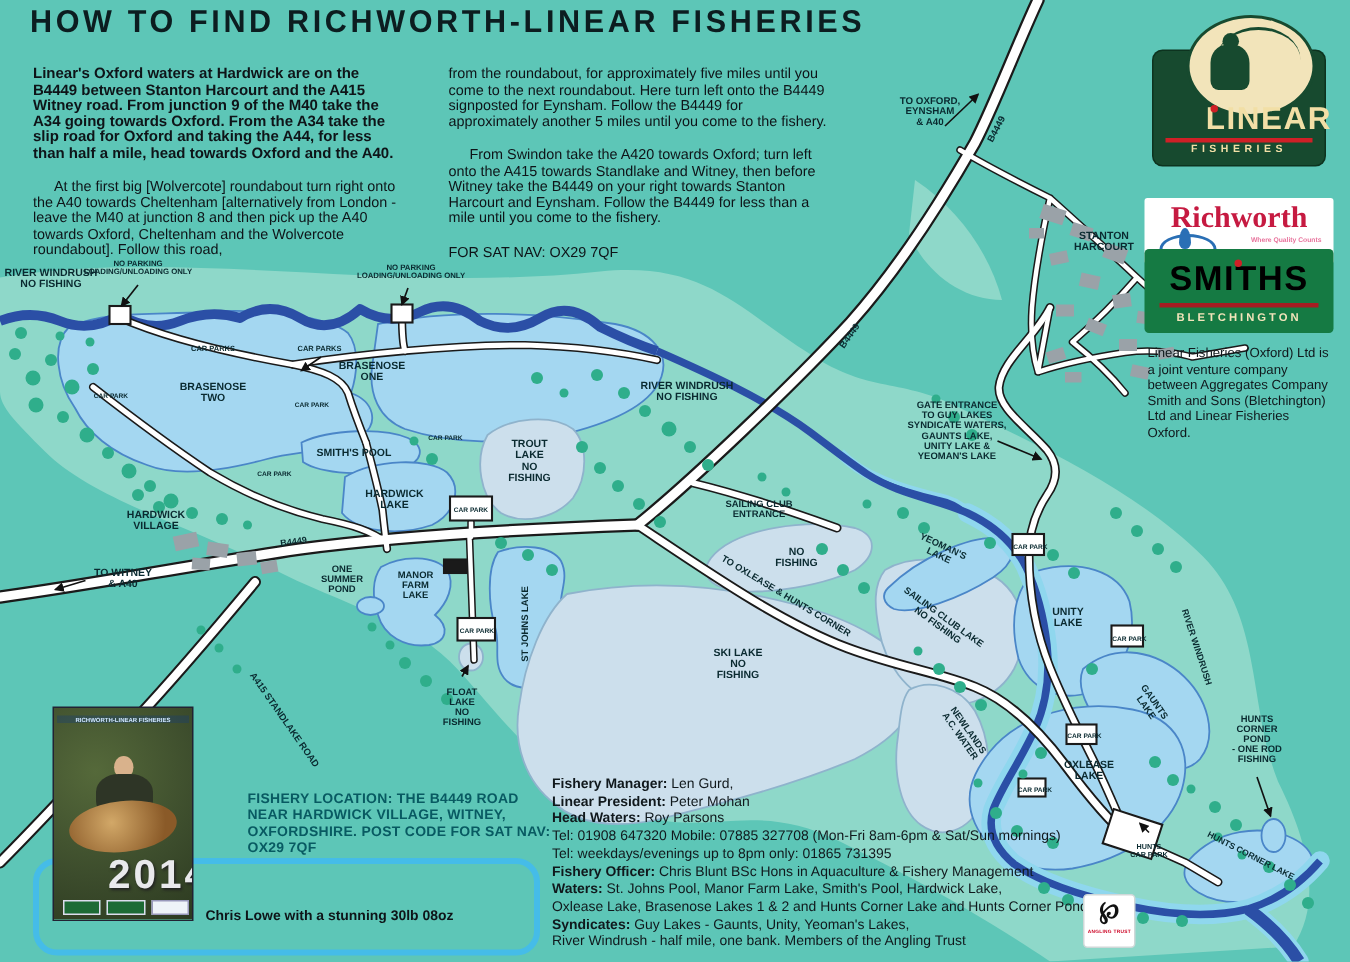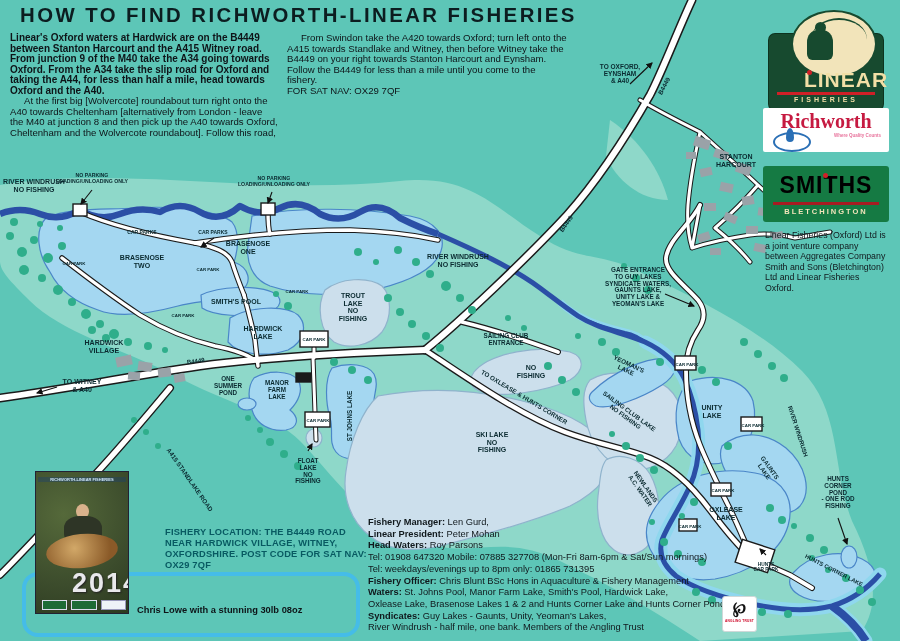--- a/index.html
+++ b/index.html
@@ -7,41 +7,41 @@
        background:#5dc6b7;font-family:"Liberation Sans",sans-serif;}
   #map-svg{position:absolute;left:0;top:0;width:900px;height:641px;}
   .abs{position:absolute;}
   
   #page-title{left:20px;top:3px;font-size:21px;font-weight:700;letter-spacing:2.5px;
      color:#0c1d20;transform:scaleX(.97);transform-origin:left;white-space:nowrap;}
   .intro{font-size:9.6px;line-height:10.5px;color:#0e1418;width:268px;}
   #intro-col1{left:10px;top:33px;}
   #intro-col2{left:287px;top:33px;width:280px;}
   .intro .bold{font-weight:700;font-size:10px;}
-  .intro p{margin:0;}
+  .intro p{margin:12px;}
   .indent{text-indent:14px;}
   
   .logo-col{left:763px;width:126px;}
   #linear-logo{top:26px;height:84px;}
   .linear-block{position:absolute;left:6px;top:8px;width:114px;height:76px;background:#174a2f;
      border-radius:6px;box-shadow:0 0 0 1px #0d331f;}
   .linear-oval{position:absolute;left:22px;top:-24px;width:82px;height:64px;background:#f2e4ba;
      border-radius:50%;border:2px solid #174a2f;overflow:hidden;}
   .fisher{position:absolute;left:14px;top:18px;width:26px;height:30px;background:#174a2f;
      border-radius:40% 40% 20% 20%;}
   .fisher-head{position:absolute;left:22px;top:10px;width:11px;height:11px;background:#174a2f;border-radius:50%;}
   .rod{position:absolute;left:18px;top:6px;width:56px;height:34px;border:0;border-top:2px solid #174a2f;
      border-radius:50%/60% 60% 0 0;border-left:none;border-bottom:none;}
   .linear-name{position:absolute;left:0;top:34px;width:100%;text-align:center;color:#f2dfa6;
      font-weight:700;font-size:21px;letter-spacing:1px;margin-left:20px;}
   .linear-dot{position:absolute;left:38px;top:36px;width:5px;height:5px;background:#cf2027;border-radius:50%;}
   .linear-bar{position:absolute;left:8px;top:58px;width:98px;height:3px;background:#cf2027;}
   .linear-sub{position:absolute;left:0;top:62px;width:100%;text-align:center;color:#f2dfa6;
      font-weight:700;font-size:7px;letter-spacing:3px;}
-  #richworth-logo{top:108px;height:44px;background:#ffffff;border-radius:2px;}
+  #richworth-logo{top:132px;height:44px;background:#ffffff;border-radius:2px;}
   .rich-name{position:absolute;left:4px;top:2px;width:118px;text-align:center;color:#c61a41;
      font-family:"Liberation Serif",serif;font-weight:700;font-size:20px;}
   .rich-tag{position:absolute;right:8px;top:25px;color:#e8739c;font-size:4.5px;font-weight:700;}
   .drop{position:absolute;left:10px;top:24px;width:34px;height:16px;border:2px solid #2a6fb5;
      border-radius:50%;}
   .drop:before{content:"";position:absolute;left:11px;top:-6px;width:8px;height:14px;background:#2a6fb5;
      border-radius:50% 50% 50% 50%/ 70% 70% 30% 30%;}
   #smiths-logo{top:166px;height:56px;background:#157a43;border-radius:3px;}
   .smiths-name{position:absolute;left:0;top:6px;width:100%;text-align:center;color:#000000;
      font-weight:700;font-size:23px;letter-spacing:1px;}
@@ -385,20 +385,21 @@
     </g>
 </svg>
 
 <div class="abs" id="page-title">HOW TO FIND RICHWORTH-LINEAR FISHERIES</div>
 
 <div class="abs intro" id="intro-col1">
   <p class="bold">Linear's Oxford waters at Hardwick are on the B4449 between Stanton Harcourt and the A415 Witney road. From junction 9 of the M40 take the A34 going towards Oxford. From the A34 take the slip road for Oxford and taking the A44, for less than half a mile, head towards Oxford and the A40.</p>
   <p class="indent">At the first big [Wolvercote] roundabout turn right onto the A40 towards Cheltenham [alternatively from London - leave the M40 at junction 8 and then pick up the A40 towards Oxford, Cheltenham and the Wolvercote roundabout]. Follow this road,</p>
 </div>
 <div class="abs intro" id="intro-col2">
+  <p>from the roundabout, for approximately five miles until you come to the next roundabout. Here turn left onto the B4449 signposted for Eynsham. Follow the B4449 for approximately another 5 miles until you come to the fishery.</p>
   <p class="indent">From Swindon take the A420 towards Oxford; turn left onto the A415 towards Standlake and Witney, then before Witney take the B4449 on your right towards Stanton Harcourt and Eynsham. Follow the B4449 for less than a mile until you come to the fishery.</p>
   <p>FOR SAT NAV: OX29 7QF</p>
 </div>
 
 <div class="abs logo-col" id="linear-logo">
   <div class="linear-block">
     <div class="linear-oval">
       <div class="fisher-head"></div>
         <div class="fisher"></div>
         <div class="rod"></div>

